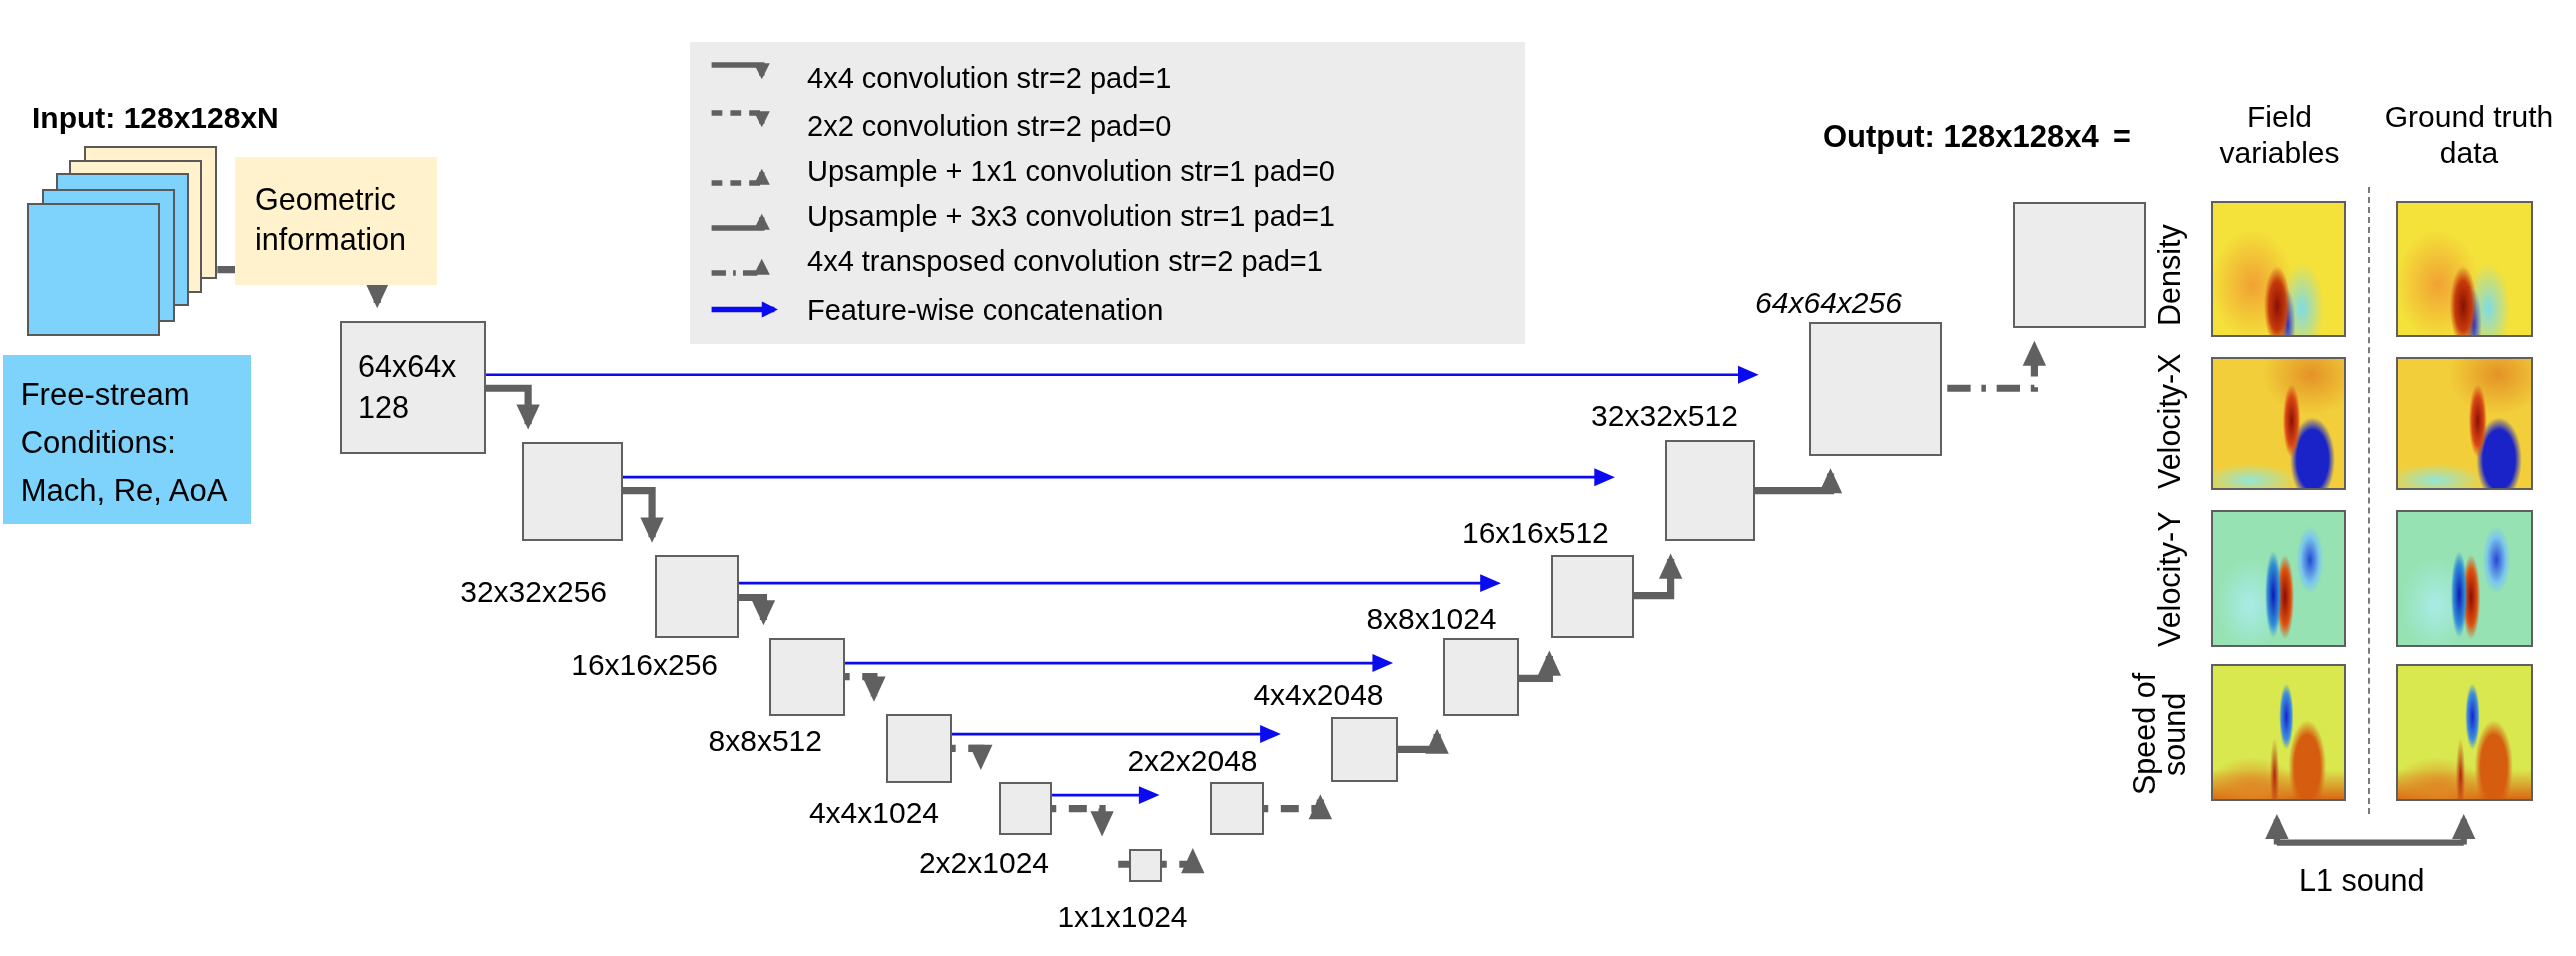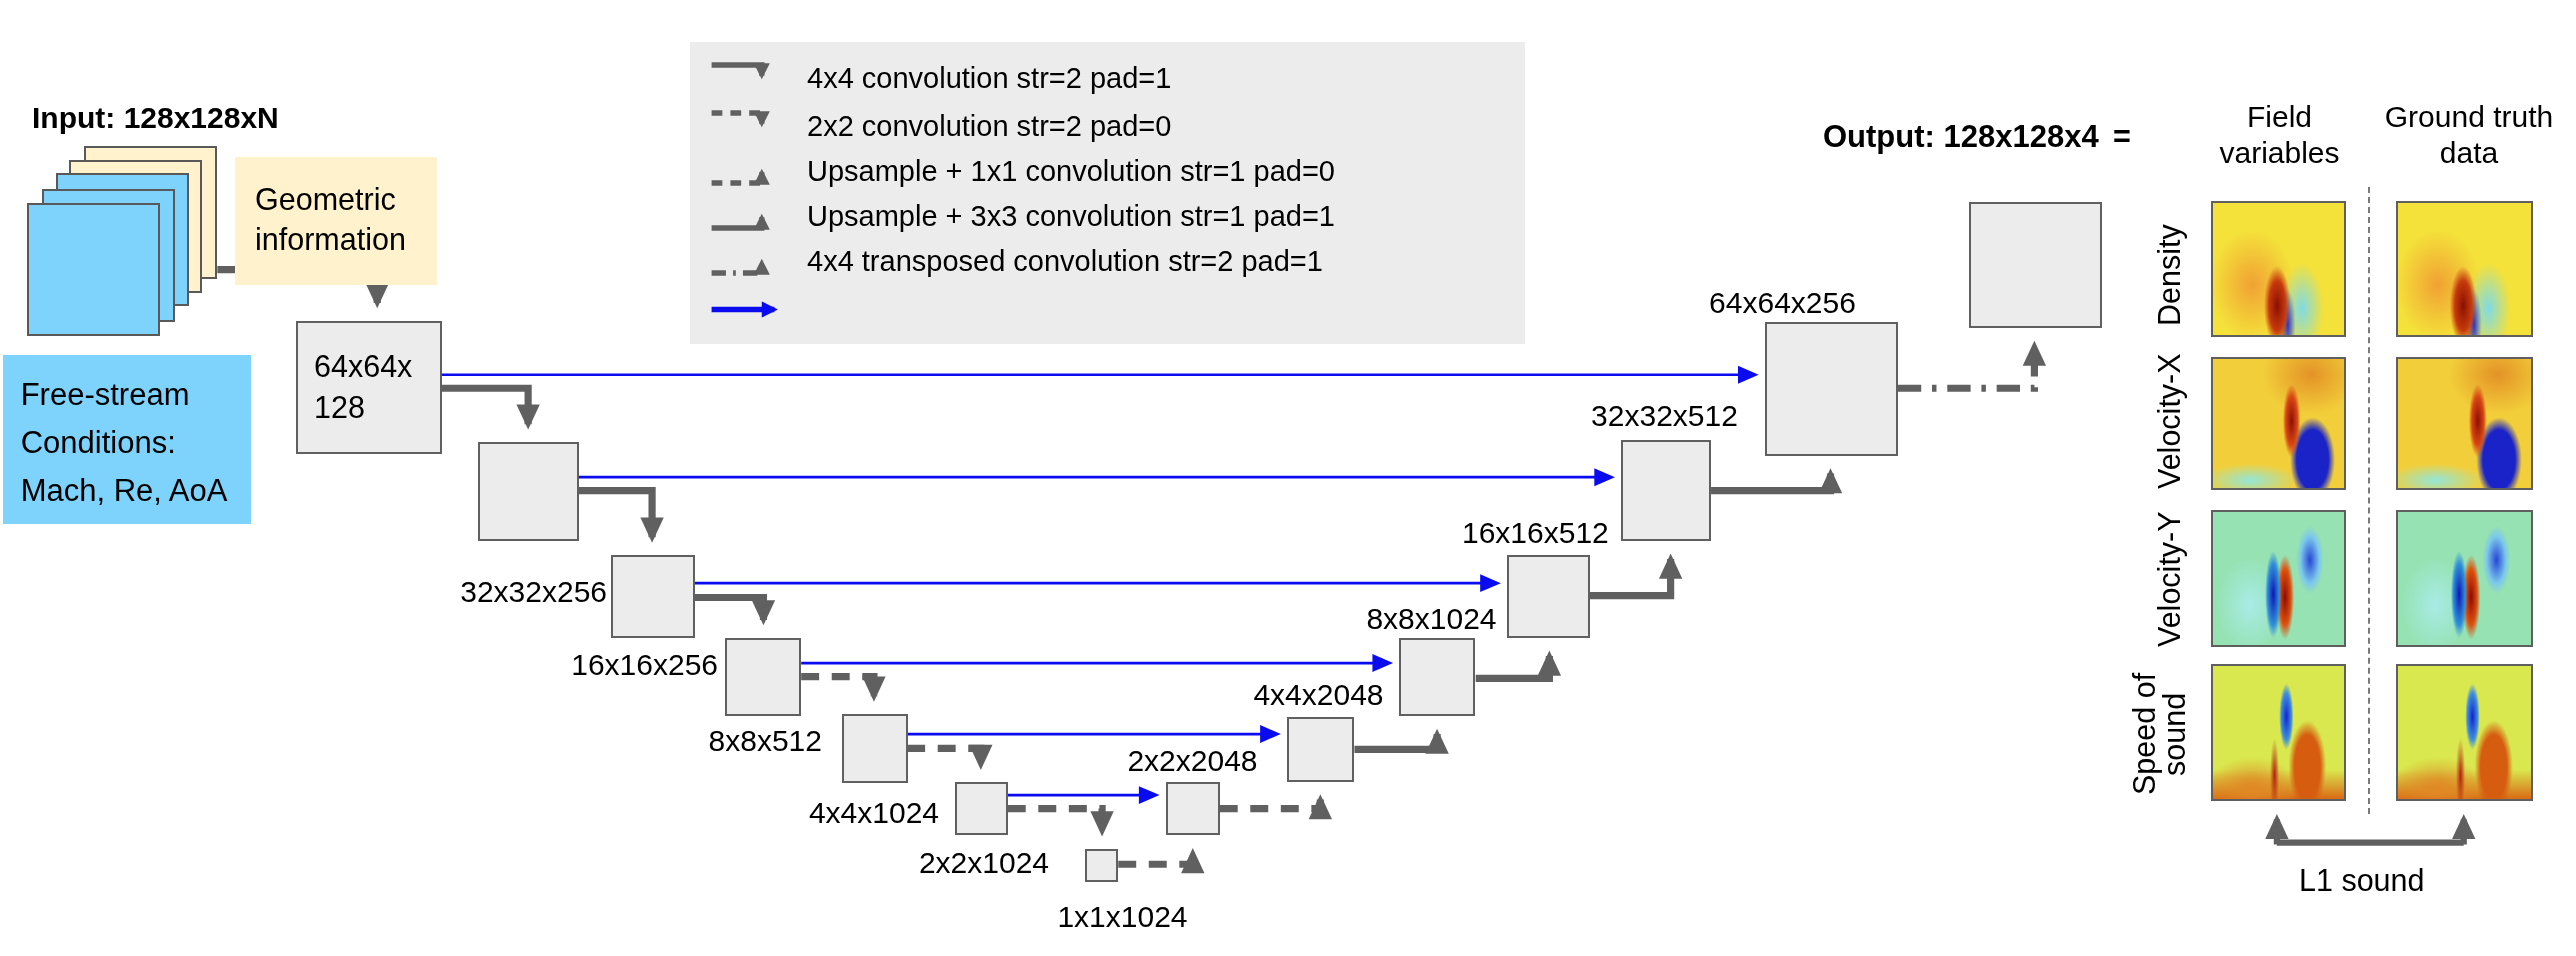--- a/index.html
+++ b/index.html
@@ -1,19 +1,19 @@
 <!DOCTYPE html>
 <html style="font-size:14.4px"><head>
 <meta charset="utf-8">
 <style>
   html,body{margin:0;padding:0;background:#ffffff;}
   #canvas{position:relative;width:2576px;height:957px;background:#ffffff;overflow:hidden;
           font-family:"Liberation Sans",sans-serif;color:#000;}
   .overlay{position:absolute;left:0;top:0;z-index:1;}
-  .block{position:absolute;background:#ececec;border:2.7px solid #606060;box-sizing:border-box;z-index:2;}
+  .block{position:absolute;background:#ececec;border:2.7px solid #606060;box-sizing:border-box;z-index:2;margin-left:44px;}
   .lbl{position:absolute;font-size:30px;line-height:33px;white-space:nowrap;z-index:3;}
   .lbl.r{text-align:right;}
   .lbl.c{text-align:center;}
   .pre{white-space:pre-line;}
   .bold{font-weight:bold;}
   .boxfill{position:absolute;box-sizing:border-box;z-index:2;}
   .cream{background:#fff2cc;}
   .lblue{background:#7dd3fc;}
   .sq{position:absolute;width:133px;height:133px;border:2.7px solid #595959;box-sizing:border-box;z-index:2;}
   #legend{position:absolute;left:690px;top:42px;width:835px;height:302px;background:#ececec;z-index:2;}
@@ -152,20 +152,21 @@
     <div class="legrow" style="top:197px;">
       <svg class="icon" width="99" height="43" viewBox="0 0 110 48">
           <path d="M6,38 H62 V26" fill="none" stroke="#606060" stroke-width="6" stroke-dasharray="16 8 3 8" marker-end="url(#agS)"></path>
         </svg>
       <span class="txt">4x4 transposed convolution str=2 pad=1</span>
     </div>
     <div class="legrow" style="top:246px;">
       <svg class="icon" width="99" height="43" viewBox="0 0 110 48">
           <path d="M6,24 H76" fill="none" stroke="#0b0bf0" stroke-width="6" marker-end="url(#abS)"></path>
         </svg>
+      <span class="txt">Feature-wise concatenation</span>
     </div>
   </div>
 
   <div class="block" style="left:296px;top:321px;width:146px;height:133px;">
     <div class="pre" style="padding:23.4px 0 0 16px;font-size:30.5px;line-height:41px;">64x64x
 128</div>
   </div>
   <div class="block" style="left:478px;top:442px;width:101px;height:99px;"></div>
   <div class="block" style="left:611px;top:555px;width:84px;height:83px;"></div>
   <div class="block" style="left:725px;top:638px;width:76px;height:78px;"></div>
@@ -186,21 +187,21 @@
   <div class="lbl r" style="left:683px;top:724px;width:139px;">8x8x512</div>
   <div class="lbl r" style="left:804px;top:796px;width:135px;">4x4x1024</div>
   <div class="lbl r" style="left:916px;top:846px;width:133px;">2x2x1024</div>
   <div class="lbl c" style="left:1056px;top:900px;width:133px;">1x1x1024</div>
 
   <div class="lbl c" style="left:1125px;top:744px;width:135px;">2x2x2048</div>
   <div class="lbl c" style="left:1251px;top:678px;width:135px;">4x4x2048</div>
   <div class="lbl c" style="left:1363px;top:602px;width:137px;">8x8x1024</div>
   <div class="lbl c" style="left:1462px;top:516px;width:146px;">16x16x512</div>
   <div class="lbl c" style="left:1588px;top:399px;width:153px;">32x32x512</div>
-  <div class="lbl c" style="left:1707px;top:286px;width:151px;">64x64x256</div>
+  <div class="lbl c" style="left:1753px;top:286px;width:151px;font-style:italic;">64x64x256</div>
 
   <div class="lbl bold" style="left:1823px;top:120px;font-size:31px;">Output: 128x128x4</div>
   <div class="lbl bold" style="left:2113px;top:120px;font-size:30.5px;">=</div>
 
   <div class="hdr" style="left:2192px;top:99px;width:175px;">Field
 variables</div>
   <div class="hdr" style="left:2374px;top:99px;width:190px;">Ground truth
 data</div>
 
   <div class="vert" style="left:2154px;top:208px;height:135px;width:38px;">Density</div>

